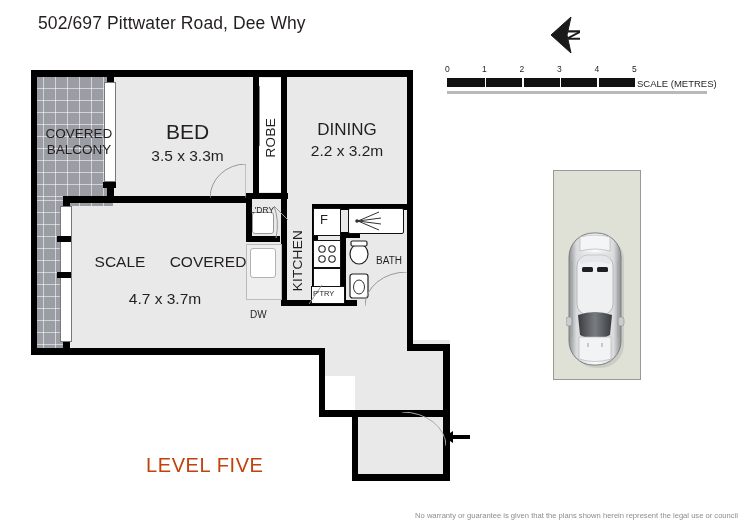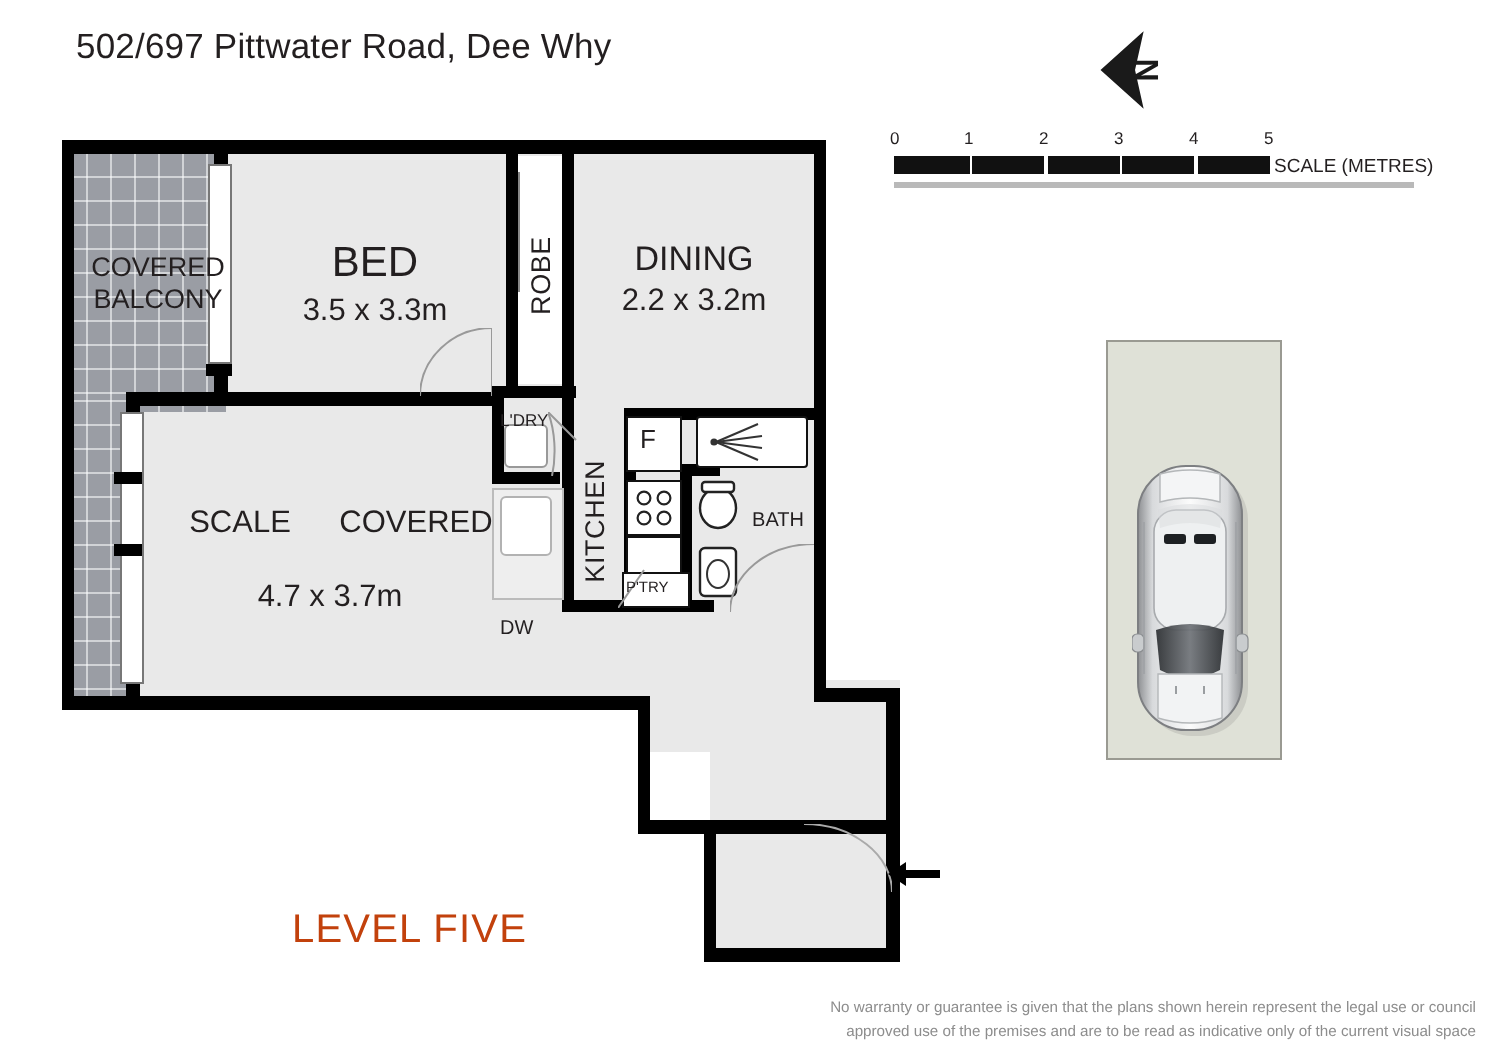--- a/index.html
+++ b/index.html
@@ -317,14 +317,13 @@
       <path d="M14 6 Q29 2 44 6 L44 20 Q29 16 14 20 Z" fill="#f4f5f6" stroke="#b4b7b9" stroke-width=".7"></path>
 
       <line x1="6" y1="30" x2="6" y2="106" stroke="#9fa2a5" stroke-width=".8"></line>
       <line x1="52" y1="30" x2="52" y2="106" stroke="#9fa2a5" stroke-width=".8"></line>
     </svg>
   </div>
 </div>
 
 <div class="abs" id="disclaimer">
   <div>No warranty or guarantee is given that the plans shown herein represent the legal use or council</div>
-  <div>approved use of the premises and are to be read as indicative only of the current visual space</div>
 </div>
 
 </body></html>

